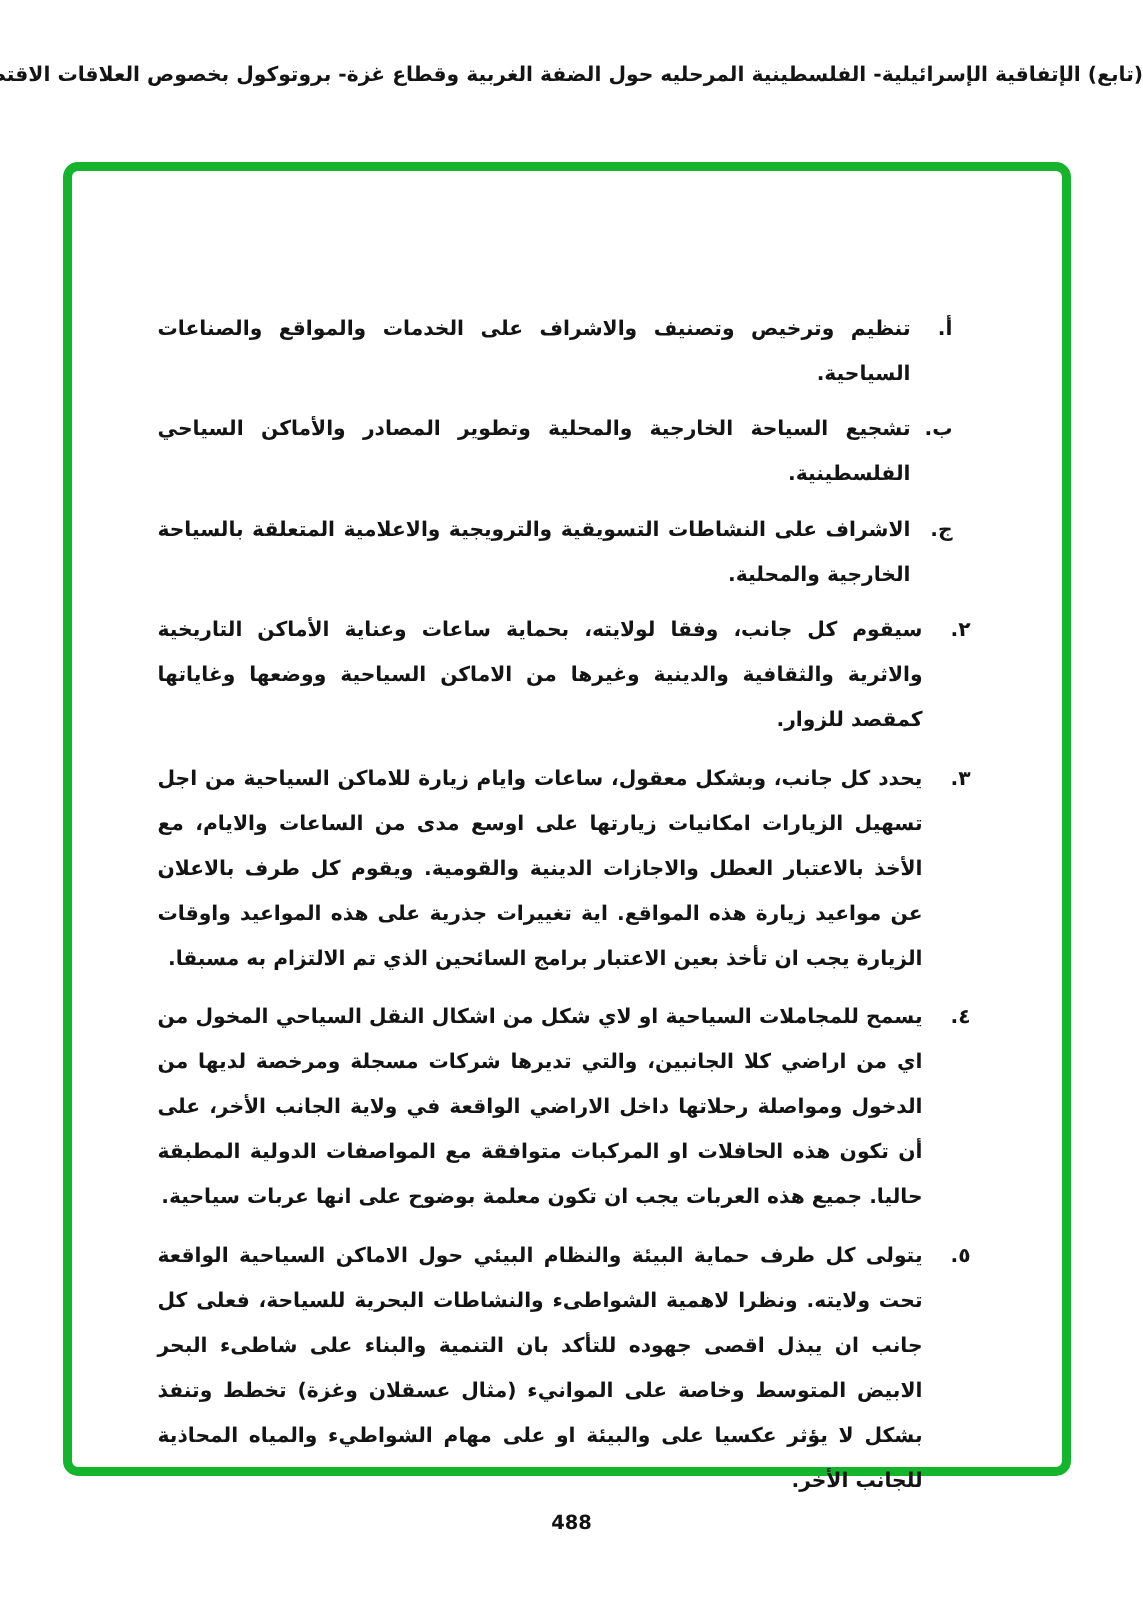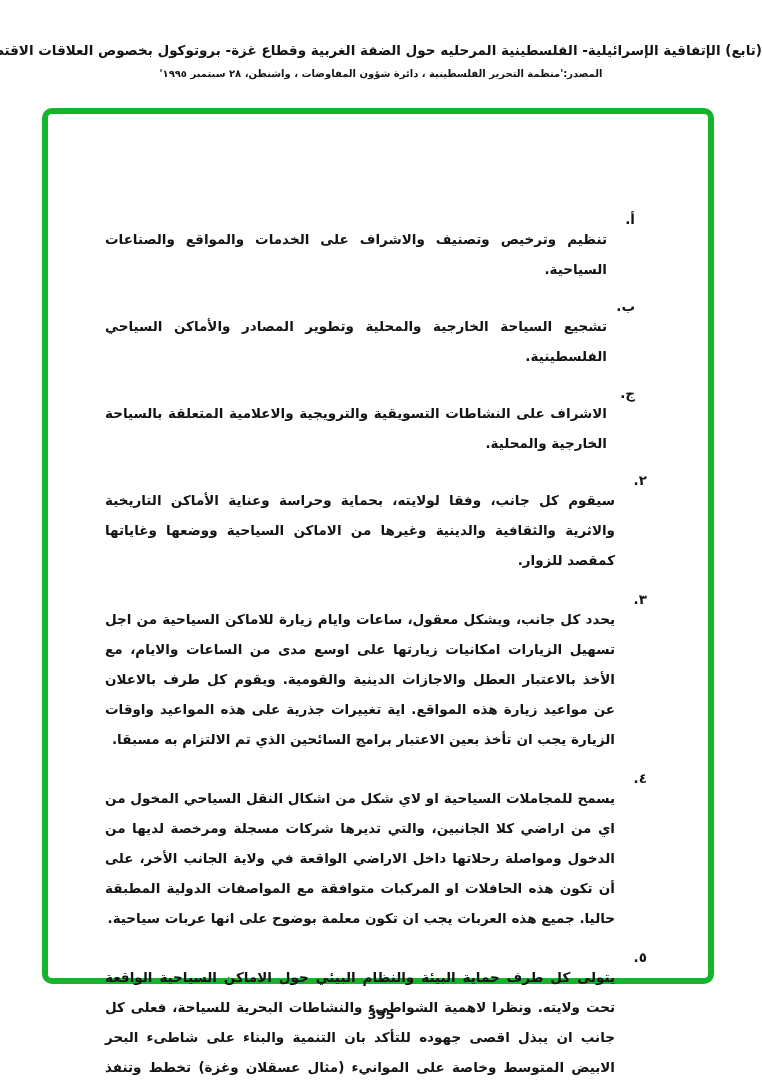--- a/index.html
+++ b/index.html
@@ -63,21 +63,20 @@
   }
   .item .marker {
     flex-shrink: 0;
     width: 32px;
     line-height: 30px;
   }
   .item .body-text {
     flex: 1;
     text-align: justify;
     line-height: 30px;
-    margin-top: 20px;
   }
   .lettered { margin-right: 12px; }
   .lettered .marker { width: 28px; }
   .numbered { margin-bottom: 9px; }
 
   
   .doc-footer {
     position: absolute;
     top: 1004px; left: 0;
     width: 100%;
@@ -89,21 +88,20 @@
     direction: rtl;
   }
 </style>
 </head>
 <body>
 
 <div class="page">
 
   <div class="doc-header">
     <div class="doc-title" style="color: rgb(20, 20, 20);">(تابع) الإتفاقية الإسرائيلية- الفلسطينية المرحليه حول الضفة الغربية وقطاع غزة- بروتوكول بخصوص العلاقات الاقتصادية</div>
-    <div class="doc-source" style="color: rgb(20, 20, 20);">المصدر:'منظمة التحرير الفلسطينية ، دائرة شؤون المفاوضات ، واشنطن، ٢٨ سبتمبر ١٩٩٥'</div>
   </div>
 
   <div class="green-frame" style="border-color: rgb(20, 180, 45);"></div>
 
   <div class="doc-body" style="color: rgb(20, 20, 20);">
 
     <div class="item lettered">
       <span class="marker">أ.</span>
       <span class="body-text">تنظيم وترخيص وتصنيف والاشراف على الخدمات والمواقع والصناعات السياحية.</span>
     </div>
@@ -113,37 +111,37 @@
       <span class="body-text">تشجيع السياحة الخارجية والمحلية وتطوير المصادر والأماكن السياحي الفلسطينية.</span>
     </div>
 
     <div class="item lettered">
       <span class="marker">ج.</span>
       <span class="body-text">الاشراف على النشاطات التسويقية والترويجية والاعلامية المتعلقة بالسياحة الخارجية والمحلية.</span>
     </div>
 
     <div class="item numbered">
       <span class="marker">٢.</span>
-      <span class="body-text">سيقوم كل جانب، وفقا لولايته، بحماية وحراسة وعناية الأماكن التاريخية والاثرية والثقافية والدينية وغيرها من الاماكن السياحية ووضعها وغاياتها كمقصد للزوار.</span>
+      <span class="body-text">سيقوم كل جانب، وفقا لولايته، بحماية ساعات وعناية الأماكن التاريخية والاثرية والثقافية والدينية وغيرها من الاماكن السياحية ووضعها وغاياتها كمقصد للزوار.</span>
     </div>
 
     <div class="item numbered">
       <span class="marker">٣.</span>
       <span class="body-text">يحدد كل جانب، وبشكل معقول، ساعات وايام زيارة للاماكن السياحية من اجل تسهيل الزيارات امكانيات زيارتها على اوسع مدى من الساعات والايام، مع الأخذ بالاعتبار العطل والاجازات الدينية والقومية. ويقوم كل طرف بالاعلان عن مواعيد زيارة هذه المواقع. اية تغييرات جذرية على هذه المواعيد واوقات الزيارة يجب ان تأخذ بعين الاعتبار برامج السائحين الذي تم الالتزام به مسبقا.</span>
     </div>
 
     <div class="item numbered">
       <span class="marker">٤.</span>
       <span class="body-text">يسمح للمجاملات السياحية او لاي شكل من اشكال النقل السياحي المخول من اي من اراضي كلا الجانبين، والتي تديرها شركات مسجلة ومرخصة لديها من الدخول ومواصلة رحلاتها داخل الاراضي الواقعة في ولاية الجانب الأخر، على أن تكون هذه الحافلات او المركبات متوافقة مع المواصفات الدولية المطبقة حاليا. جميع هذه العربات يجب ان تكون معلمة بوضوح على انها عربات سياحية.</span>
     </div>
 
     <div class="item numbered">
       <span class="marker">٥.</span>
       <span class="body-text">يتولى كل طرف حماية البيئة والنظام البيئي حول الاماكن السياحية الواقعة تحت ولايته. ونظرا لاهمية الشواطىء والنشاطات البحرية للسياحة، فعلى كل جانب ان يبذل اقصى جهوده للتأكد بان التنمية والبناء على شاطىء البحر الابيض المتوسط وخاصة على الموانيء (مثال عسقلان وغزة) تخطط وتنفذ بشكل لا يؤثر عكسيا على والبيئة او على مهام الشواطيء والمياه المحاذية للجانب الأخر.</span>
     </div>
 
   </div>
 
   <div class="doc-footer">
-    <span class="page-number" style="color: rgb(20, 20, 20);">395</span>
+    <span class="page-number" style="color: rgb(20, 20, 20);">488</span>
   </div>
 
 </div>
 
 </body></html>

